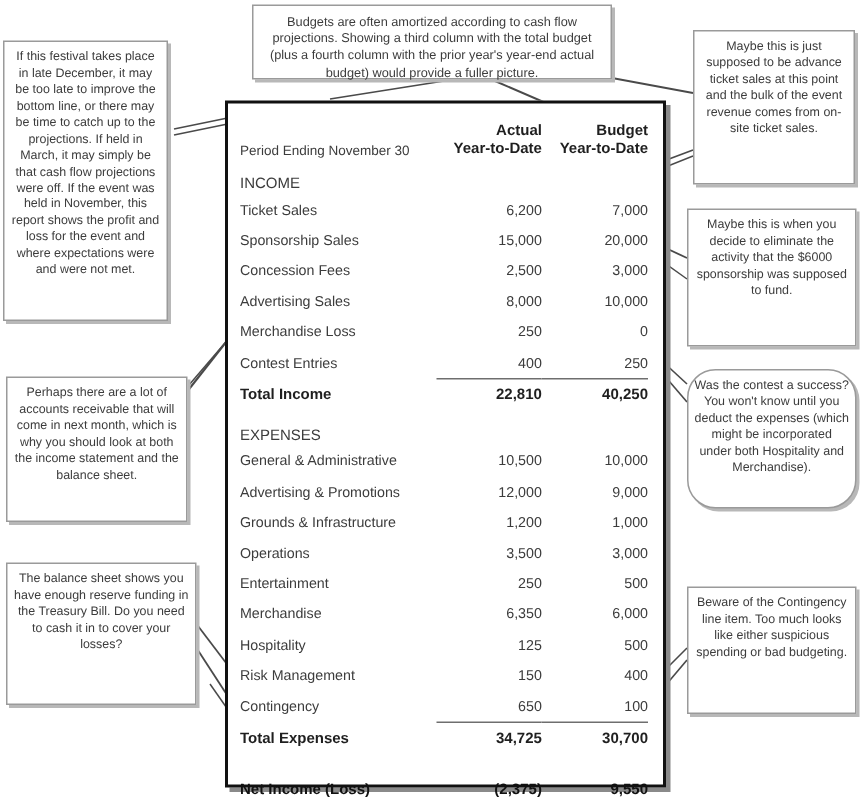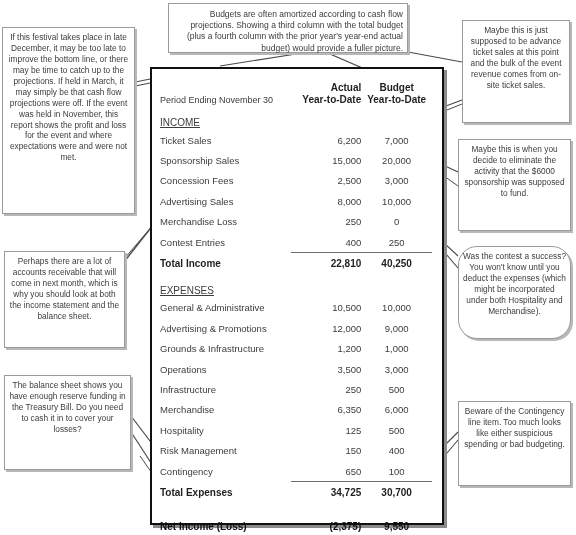--- a/index.html
+++ b/index.html
@@ -59,21 +59,21 @@
     color: #3c3c3c;
   }
   table.fin td {
     padding: 0;
     height: 20.4px;
     vertical-align: middle;
     white-space: nowrap;
   }
   td.c-label { text-align: left;  width: 48%; padding-left: 2px; }
   td.c-act   { text-align: right; width: 26%; padding-right: 10px; }
-  td.c-bud   { text-align: center; width: 26%; padding-right: 2px; }
+  td.c-bud   { text-align: right; width: 26%; padding-right: 2px; }
 
   tr.head td {
     font-weight: bold;
     font-size: 10px;
     color: #1f1f1f;
     height: 30px;
     vertical-align: bottom;
     padding-bottom: 1px;
   }
   tr.head td.c-label {
@@ -82,21 +82,20 @@
     color: #3c3c3c;
   }
   .hdr-2 { display: block; line-height: 1.15; }
 
   tr.section td {
     height: 22px;
     vertical-align: bottom;
     padding-bottom: 2px;
   }
   tr.section .sec-text {
-    text-decoration: underline;
     font-size: 10px;
     color: #3c3c3c;
     text-align: center;
   }
 
   tr.total td {
     font-weight: bold;
     color: #1f1f1f;
     font-size: 10px;
   }
@@ -120,26 +119,26 @@
     box-sizing: border-box;
     text-align: center;
     color: #3c3c3c;
     font-size: 8.3px;
     line-height: 1.32;
     padding: 4px 4px;
     z-index: 4;
   }
   .callout.wide { font-size: 8.5px; }
 
-  #co-left-top    { left: 2px;   top: 27px;  width: 133px; height: 187px; }
-  #co-top         { left: 168px; top: 3px;   width: 240px; height: 50px;  padding-top: 5px; text-align: right;}
+  #co-left-top    { left: 2px;   top: 27px;  width: 110px; height: 187px; }
+  #co-top         { left: 168px; top: 3px;   width: 240px; height: 50px;  padding-top: 5px;}
   #co-right-1     { left: 462px; top: 20px;  width: 108px; height: 103px; }
   #co-right-2     { left: 458px; top: 139px; width: 113px; height: 92px;  }
   #co-right-3     { left: 458px; top: 246px; width: 113px; height: 93px; border-radius: 19px;  }
-  #co-right-4     { left: 458px; top: 401px; width: 113px; height: 85px;  }
+  #co-right-4     { left: 458px; top: 391px; width: 113px; height: 85px;  }
   #co-left-mid    { left: 4px;   top: 251px; width: 121px; height: 97px;  }
   #co-left-bot    { left: 4px;   top: 375px; width: 127px; height: 95px;  }
 </style>
 </head>
 <body>
 
 <div id="root">
 
   <svg id="connectors" viewBox="0 0 576 535" width="576" height="535" xmlns="http://www.w3.org/2000/svg">
     <g stroke="#4a4a4a" fill="none" stroke-width="1.1">
@@ -252,21 +251,21 @@
             <td class="c-label">Grounds &amp; Infrastructure</td>
             <td class="c-act">1,200</td>
             <td class="c-bud">1,000</td>
           </tr>
           <tr>
             <td class="c-label">Operations</td>
             <td class="c-act">3,500</td>
             <td class="c-bud">3,000</td>
           </tr>
           <tr>
-            <td class="c-label">Infrastructure</td>
+            <td class="c-label">Entertainment</td>
             <td class="c-act">250</td>
             <td class="c-bud">500</td>
           </tr>
           <tr>
             <td class="c-label">Merchandise</td>
             <td class="c-act">6,350</td>
             <td class="c-bud">6,000</td>
           </tr>
           <tr>
             <td class="c-label">Hospitality</td>

